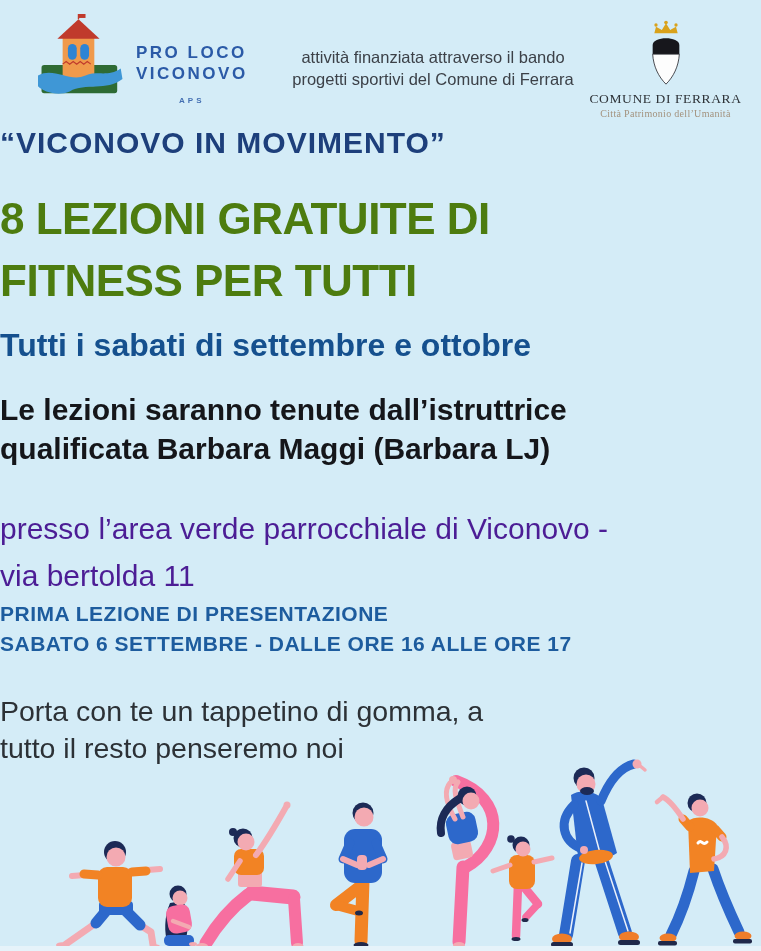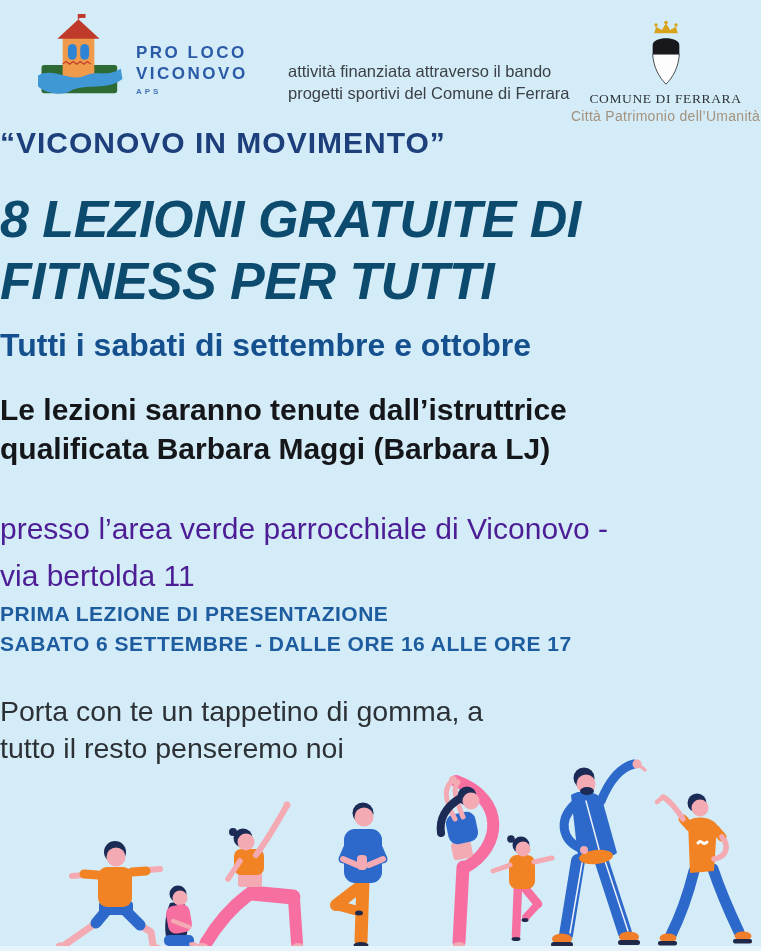--- a/index.html
+++ b/index.html
@@ -12,39 +12,39 @@
 
   
   .header{
     position:absolute;top:0;left:0;width:761px;
     display:grid;grid-template-columns:250px 1fr 175px;
     padding:10px 8px 0 38px;box-sizing:border-box;
   }
   .brand{display:flex;gap:10px;align-items:flex-start;}
   .brand-text{margin-top:32px;color:#2b5aa7;font-weight:bold;}
   .brand-line{font-size:17px;letter-spacing:2.5px;line-height:21px;}
-  .brand-sub{font-size:8px;letter-spacing:3px;margin-top:3px;opacity:.85;}
+  .brand-sub{font-size:8px;letter-spacing:3px;text-align:center;margin-top:12px;opacity:.85;}
   .funding{
-    margin-top:50px;text-align:left;color:#3c4148;
+    margin-top:36px;text-align:center;color:#3c4148;
     font-size:16.5px;line-height:22px;
   }
   .comune{display:flex;flex-direction:column;align-items:center;margin-top:10px;}
   .comune-title{
     font-family:"Liberation Serif","DejaVu Serif",serif;
     font-size:13.5px;letter-spacing:.6px;color:#2e3338;margin-top:1px;white-space:nowrap;
   }
   .comune-sub{
-    font-family:Liberation Sans, sans-serif;
-    font-size:14px;letter-spacing:.3px;color:#a3927e;margin-top:1px;white-space:nowrap;
+    font-family:Liberation Serif, serif;
+    font-size:10px;letter-spacing:.3px;color:#a3927e;margin-top:1px;white-space:nowrap;
   }
 
   
   .tline{position:absolute;left:0;width:761px;text-align:left;white-space:nowrap;}
   .event-title{top:126px;font-size:30px;font-weight:800;letter-spacing:1px;color:#1d3f7b;}
-  .headline{top:188px;font-size:52px;font-weight:800;letter-spacing:-.5px;color:#0c4a6e;line-height:62px;font-style:italic;}
+  .headline{top:188px;font-size:44px;font-weight:800;letter-spacing:-.5px;color:#4d7c0f;line-height:62px;}
   .schedule{top:327px;font-size:32px;font-weight:700;color:#15508e;}
   .instructor{top:390px;font-size:30px;font-weight:700;color:#15161a;line-height:39px;}
   .location{top:505px;font-size:30px;font-weight:400;color:#4c1d95;line-height:47px;}
   .first-lesson{top:599px;font-size:21px;font-weight:800;letter-spacing:.5px;color:#1d5c9e;line-height:30px;}
   .bring{top:693px;font-size:28.5px;font-weight:400;color:#2c3136;line-height:37px;}
 
   
   .illustration{position:absolute;left:0;bottom:0;width:761px;height:196px;display:block;}
 </style>
 </head>

